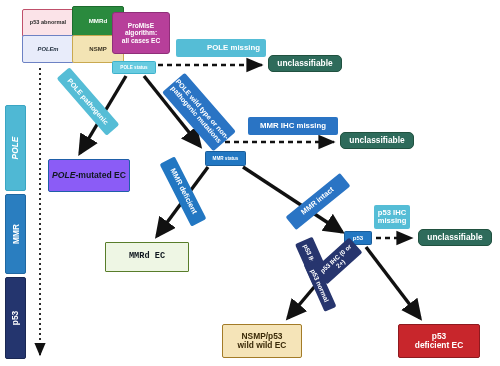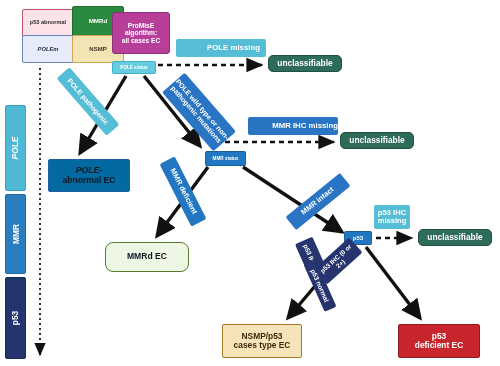--- a/index.html
+++ b/index.html
@@ -39,21 +39,21 @@
               border:0.8px solid #1a5e9b;border-radius:1.5px;color:#ffffff;
               font-size:6px;font-weight:bold;}
 
   .lbl{position:absolute;box-sizing:border-box;display:flex;align-items:center;
        justify-content:center;text-align:center;color:#ffffff;font-weight:bold;
        line-height:1.12;border-radius:2px;}
 
   .lbl-pole-missing{left:176px;top:39px;width:90px;height:18px;background:#55bdd6;
                     font-size:7.8px;padding-left:25px;}
   .lbl-mmr-missing{left:248px;top:117px;width:90px;height:18px;background:#2a74c4;
-                   font-size:7.8px;justify-content:flex-end;}
+                   font-size:7.8px;}
   .lbl-p53-missing{left:374px;top:205px;width:36px;height:24px;background:#55bdd6;
                    font-size:7.6px;}
 
   .rot{position:absolute;box-sizing:border-box;display:flex;align-items:center;
        justify-content:center;text-align:center;color:#ffffff;font-weight:bold;
        line-height:1.12;border-radius:2px;}
 
   .lbl-pole-path{left:50px;top:93px;width:76px;height:17px;background:#55bdd6;
                  font-size:7px;transform:rotate(49deg);transform-origin:50% 50%;}
   .lbl-pole-wt{left:160px;top:97px;width:78px;height:30px;background:#2a74c4;
@@ -69,27 +69,27 @@
   .lbl-p53ihc02{left:314px;top:251px;width:48px;height:20px;background:#27356e;
                 font-size:6.4px;transform:rotate(-42deg);transform-origin:50% 50%;}
 
   
   .unclass{background:#2e6b5b;border:1.4px solid #20513f;color:#ffffff;
            font-size:8.4px;font-weight:bold;border-radius:5px;}
   .unclass-1{left:268px;top:55px;width:74px;height:17px;}
   .unclass-2{left:340px;top:132px;width:74px;height:17px;}
   .unclass-3{left:418px;top:229px;width:74px;height:17px;}
 
-  .res-pole{left:48px;top:159px;width:82px;height:33px;background:#0369a1;
+  .res-pole{left:48px;top:159px;width:82px;height:33px;background:#8b5cf6;
             border:1.8px solid #1f5fa8;border-radius:2px;color:#101820;
-            font-size:8.6px;font-weight:bold;flex-direction:column;}
+            font-size:8.6px;font-weight:bold;flex-direction:row;}
   .res-pole i{font-style:italic;}
   .res-mmrd{left:105px;top:242px;width:84px;height:30px;background:#eef6e4;
-            border:1.8px solid #587d2a;border-radius:8px;color:#101820;
-            font-size:8.6px;font-weight:bold;}
+            border:1.8px solid #587d2a;border-radius:1px;color:#101820;
+            font-size:8.6px;font-weight:bold;font-family:Liberation Mono, monospace;}
   .res-nsmp{left:222px;top:324px;width:80px;height:34px;background:#f5e4b8;
             border:1.8px solid #a37b27;border-radius:2px;color:#3a2a08;
             font-size:8.4px;font-weight:bold;}
   .res-p53ab{left:398px;top:324px;width:82px;height:34px;background:#c8262c;
              border:1.8px solid #8e1a1f;border-radius:2px;color:#ffffff;
              font-size:8.4px;font-weight:bold;}
 
   
   .vbar{position:absolute;box-sizing:border-box;display:flex;align-items:center;
         justify-content:center;border-radius:2px;color:#ffffff;font-weight:bold;}
@@ -199,28 +199,28 @@
   </div>
   <div class="node unclass unclass-2">
     <span>unclassifiable</span>
   </div>
   <div class="node unclass unclass-3">
     <span>unclassifiable</span>
   </div>
 
   <div class="node res-pole">
     <i>POLE-</i>
-    <span>abnormal EC</span>
+    <span>mutated EC</span>
   </div>
   <div class="node res-mmrd">
     <span>MMRd EC</span>
   </div>
   <div class="node res-nsmp" style="flex-direction:column;">
     <span>NSMP/p53</span>
-    <span>cases type EC</span>
+    <span>wild wild EC</span>
   </div>
   <div class="node res-p53ab" style="flex-direction:column;">
     <span>p53</span>
     <span>deficient EC</span>
   </div>
 
   <div class="vbar vbar-pole">
     <span>POLE</span>
   </div>
   <div class="vbar vbar-mmr">

